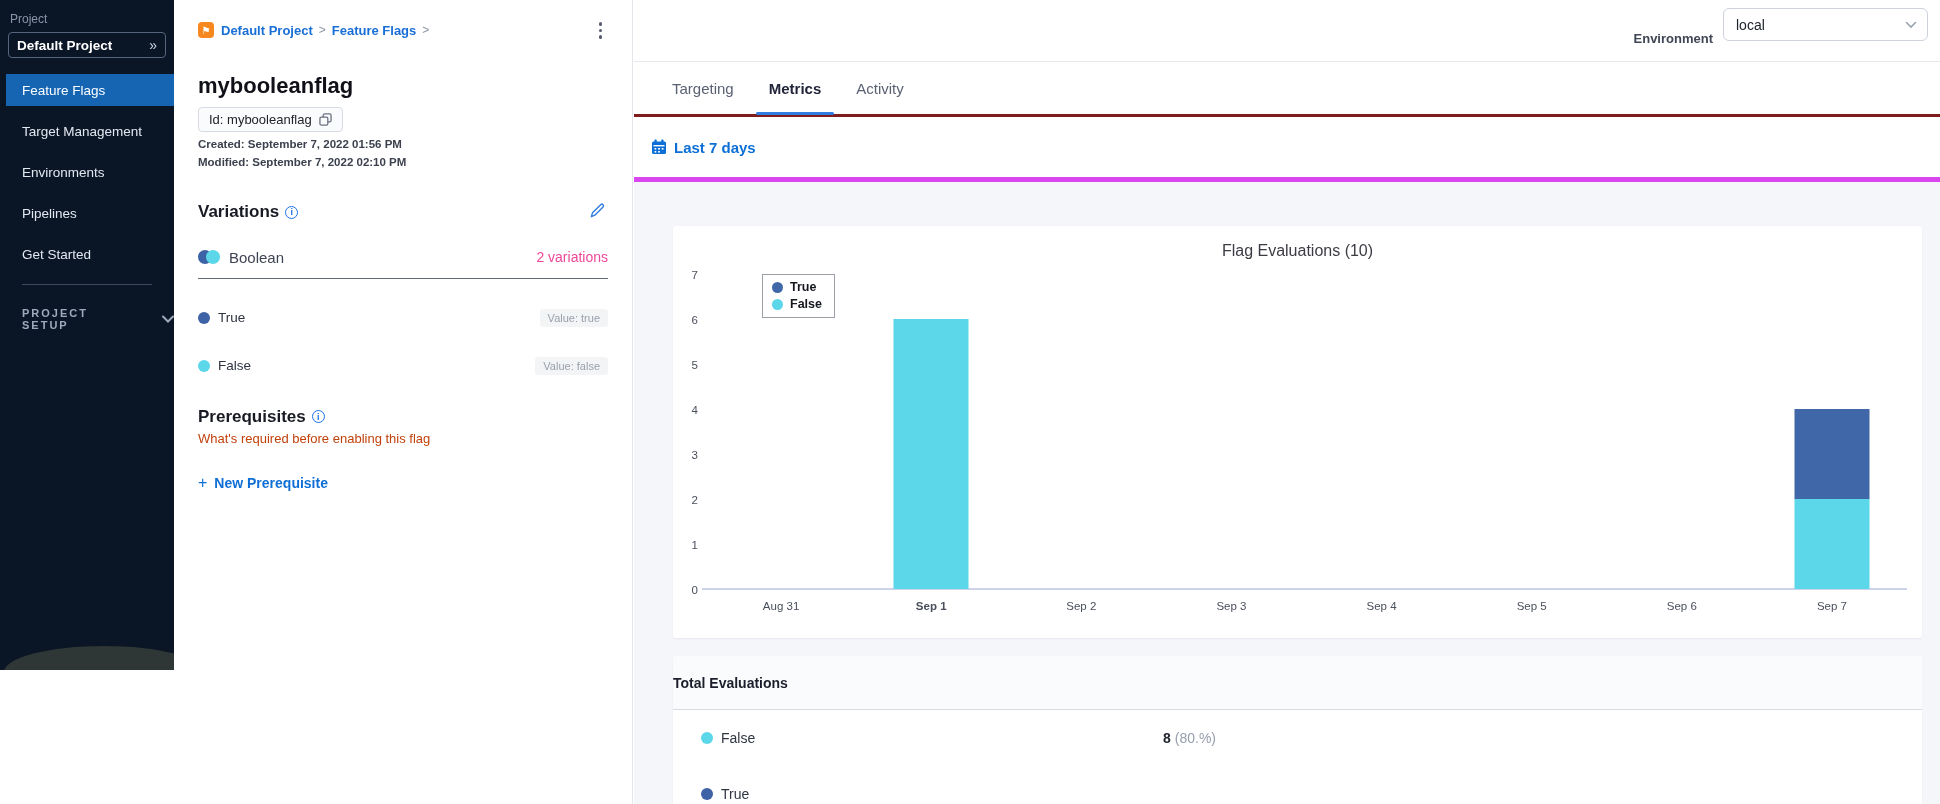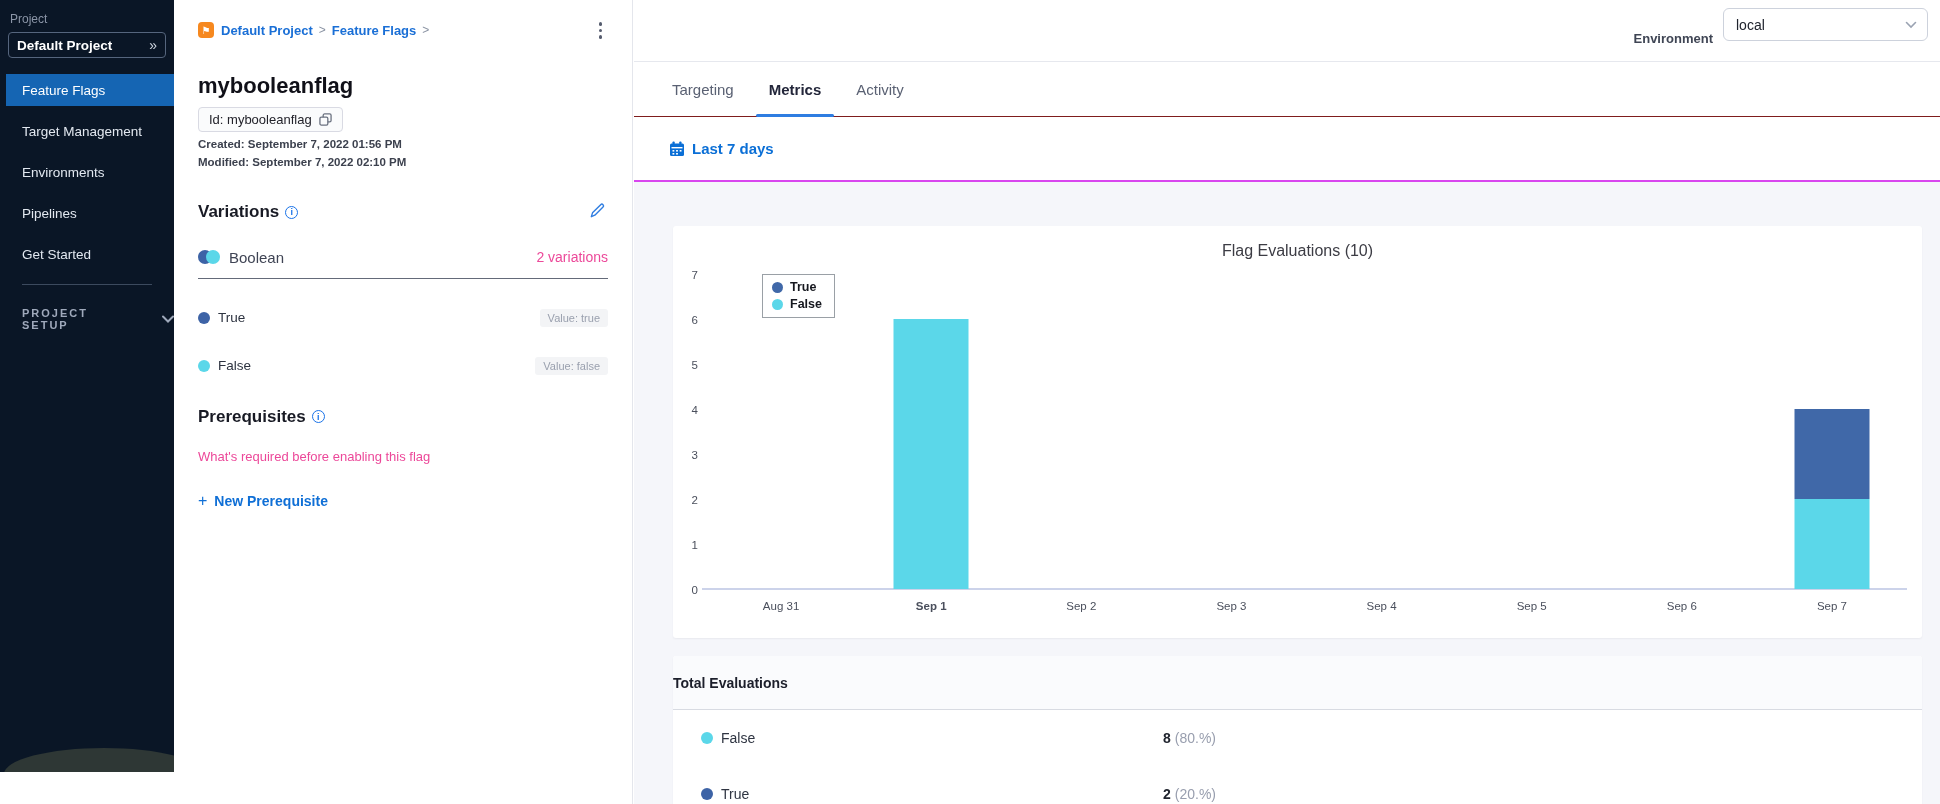--- a/index.html
+++ b/index.html
@@ -1,20 +1,20 @@
 <!DOCTYPE html>
 <html><head>
 <meta charset="utf-8">
 <style>
   * { margin:0; padding:0; box-sizing:border-box; }
   html,body { width:1940px; height:804px; overflow:hidden; background:#fff;
     font-family:"Liberation Sans","DejaVu Sans",sans-serif; }
 
   
-  .sidebar { position:absolute; left:0; top:0; width:174px; height:772px;
+  .sidebar { position:absolute; left:0; top:0; width:174px; height:670px;
     background:#0a1626; color:#dfe6ee; overflow:hidden; }
   .project-label { margin:12px 0 6px 10px; font-size:12px; color:#8b95a7; }
   .project-selector { margin:0 8px; height:26px; border:1px solid #55657d; border-radius:4px;
     display:flex; align-items:center; justify-content:space-between; padding:0 8px;
     cursor:pointer; }
   .project-selector .psel-text { font-size:13.5px; font-weight:700; color:#fff; white-space:nowrap; }
   .project-selector .dbl-chevron { color:#cfd6e0; font-size:14px; }
   .nav { margin-top:16px; }
   .nav-item { height:32px; margin:9px 0 9px 6px; display:flex; align-items:center;
     padding-left:16px; font-size:13.5px; color:#e2e8f0; cursor:pointer; }
@@ -54,42 +54,42 @@
   .bool-icon i { position:absolute; top:0; width:14px; height:14px; border-radius:50%; }
   .bool-icon .c1 { left:0; background:#3d63a6; }
   .bool-icon .c2 { left:8px; background:#5bd7e9; }
   .vtype-label { font-size:15px; color:#3f4454; }
   .vtype-count { margin-left:auto; font-size:14px; color:#ec4899; }
   .variation-row { display:flex; align-items:center; margin-top:30px; }
   .var-dot { width:12px; height:12px; border-radius:50%; margin-right:8px; flex:none; }
   .var-name { font-size:13.5px; color:#2d3340; }
   .value-chip { margin-left:auto; background:#f3f4f6; border-radius:3px; padding:3px 8px;
     font-size:11px; color:#9aa0ae; }
-  .prereq-desc { margin-top:22px; font-size:13px; color:#ec4899; }
+  .prereq-desc { margin-top:4px; font-size:13px; color:#c2410c; }
   .new-prereq { margin-top:28px; display:inline-flex; align-items:center; gap:7px;
     color:#0f6fd6; font-size:14px; font-weight:600; cursor:pointer; }
   .new-prereq .plus { font-size:16px; font-weight:400; }
 
   
   .main { position:absolute; left:634px; top:0; right:0; height:804px; background:#f5f6fa; }
   .main-header { height:62px; background:#fff; border-bottom:1px solid #e6e8ee;
     display:flex; align-items:center; justify-content:flex-end; padding-right:12px; }
   .env-label { font-size:13px; font-weight:600; color:#3f4554; margin-right:10px; margin-top:16px; }
   .env-select { width:205px; height:33px; border:1px solid #cdd2dc; border-radius:6px;
     background:#fff; display:flex; align-items:center; justify-content:space-between;
     padding:0 10px 0 12px; font-size:14px; color:#20242e; cursor:pointer; align-self:flex-start; margin-top:8px; }
-  .tabs-row { height:55px; background:#fff; border-bottom:1px solid #7f1d1d;
+  .tabs-row { height:55px; background:#fff; border-bottom:3px solid #7f1d1d;
     display:flex; align-items:stretch; padding-left:25px; }
   .tab { position:relative; display:flex; align-items:center; padding:0 13px; margin-right:9px;
     font-size:15px; color:#5a6173; cursor:pointer; }
   .tab.active { color:#23263a; font-weight:700; }
   .tab.active::after { content:""; position:absolute; left:0; right:0; bottom:-1px;
     height:3px; border-radius:2px; background:#2f7de1; }
-  .filter-row { height:65px; background:#fff; border-bottom:2px solid #d946ef;
-    display:flex; align-items:center; padding-left:35px; }
+  .filter-row { height:65px; background:#fff; border-bottom:5px solid #d946ef;
+    display:flex; align-items:center; padding-left:17px; }
   .date-filter { display:inline-flex; align-items:center; gap:7px; color:#0b6fd6;
     font-size:15px; font-weight:600; cursor:pointer; }
   .content { padding:44px 18px 0 39px; }
 
   
   .card { background:#fff; border-radius:3px; box-shadow:0 1px 2px rgba(30,35,60,.06); }
   .chart-card { position:relative; height:412px; }
   .chart-title { padding-top:16px; text-align:center; font-size:16px; color:#3c3c44; }
   .plot { position:absolute; left:33px; right:15px; top:48px; height:315px; }
   .baseline { position:absolute; left:-4px; right:0; bottom:-1px; height:2px; background:#ccd3ea; }
@@ -328,18 +328,17 @@
             </div>
             <div class="t-col2"><span class="t-total">8</span><span class="t-pct">(80.%)</span></div>
           </div>
           <div class="t-row">
             <div class="t-col1">
               <span class="t-var">
                 <span class="t-dot" style="background: rgb(61, 99, 166);"></span>
                 <span>True</span>
               </span>
             </div>
-            <div class="t-col2"><span class="t-total">2</span><span class="t-pct">(20.%)</span></div>
           </div>
         </div>
     </div>
   </div>
 </div>
 
 </body></html>

